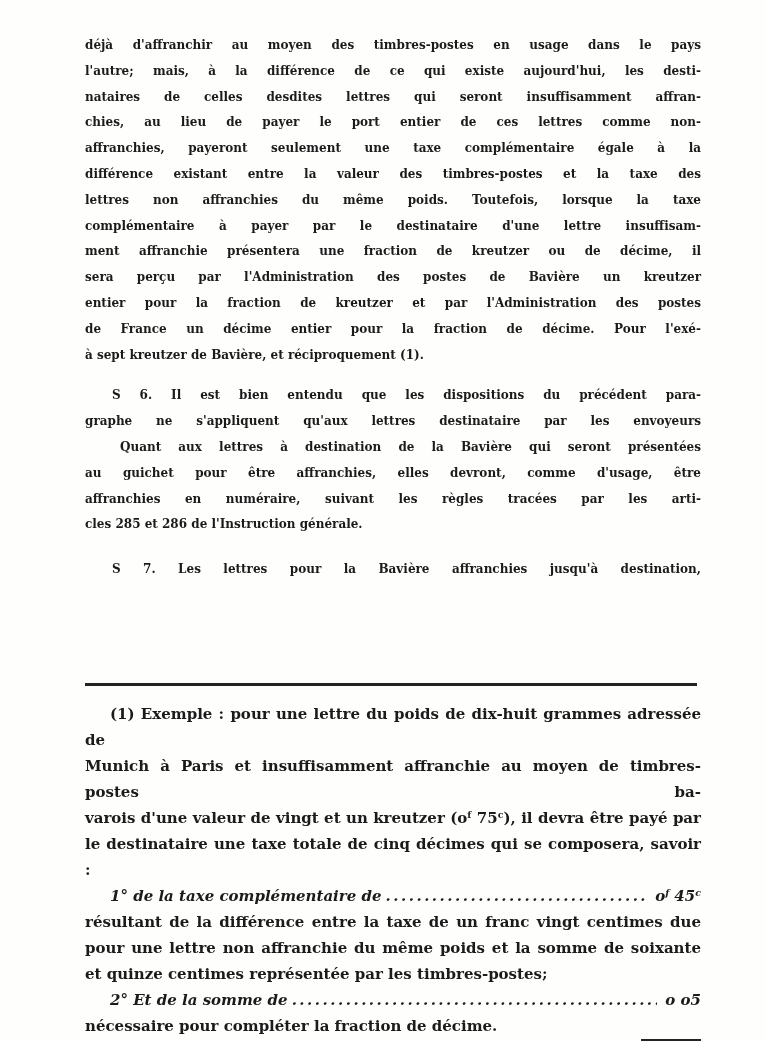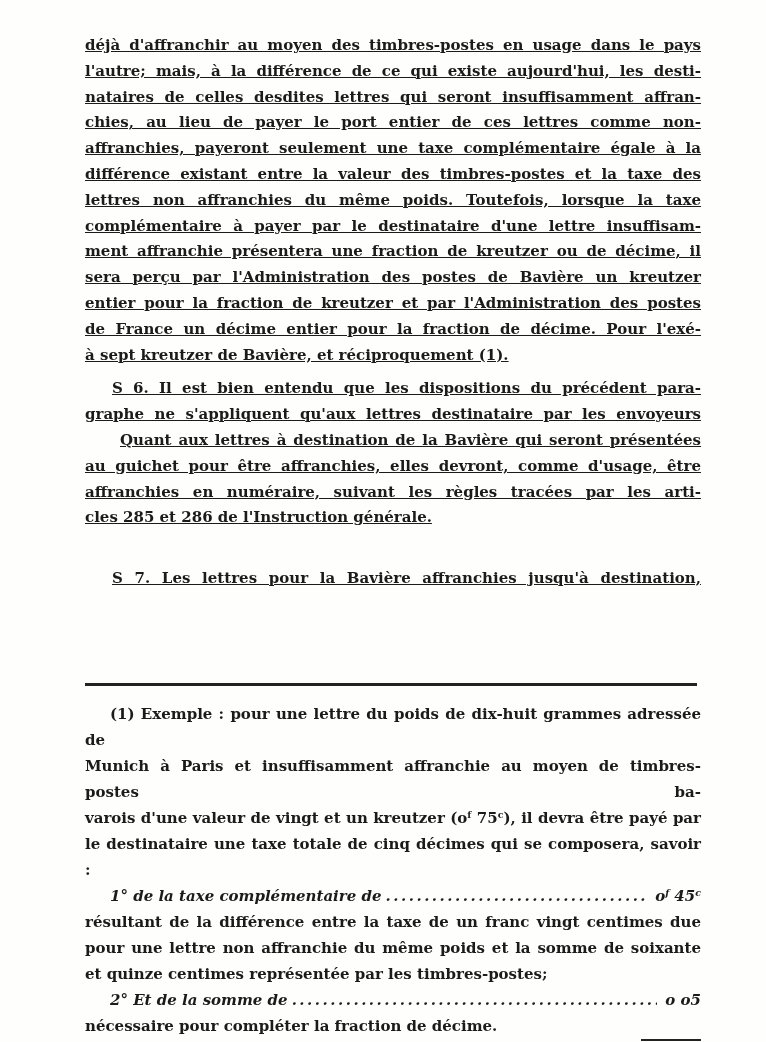--- a/index.html
+++ b/index.html
@@ -15,33 +15,32 @@
     background: #fefefd;
     color: #1b1b1b;
   }
   
   .text-block {
     position: absolute;
     left: 85px; top: 33px;
     width: 616px;
   }
   .line {
-    font-size: 15px;
+    font-size: 12px;
     line-height: 25.8px;
     font-weight: bold;
     color: #1b1b1b;
     text-align: justify;
     text-align-last: left;
-    text-decoration: underline;
   }
   .j { text-align-last: justify; }
   .indent  { text-indent: 27px; }
   .indent2 { text-indent: 35px; }
-  .gap14 { margin-top: 8px; }
-  .gap19 { margin-top: 35px; }
+  .gap14 { margin-top: 15px; }
+  .gap19 { margin-top: 19px; }
 
   
   .fn-rule {
     position: absolute;
     left: 85px; top: 683px;
     width: 612px;
     border: none;
     border-top: 3px solid #232323;
     margin: 0;
   }

